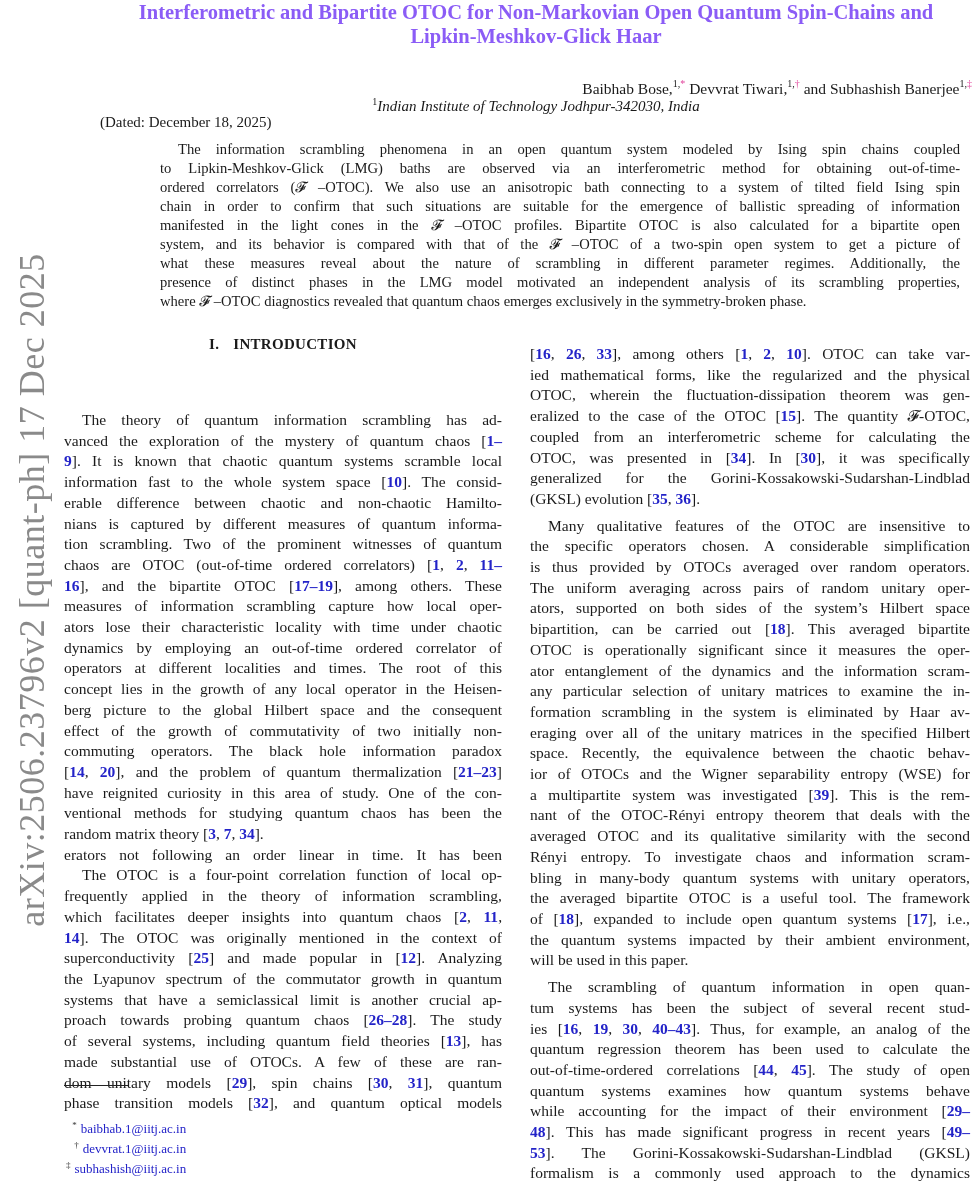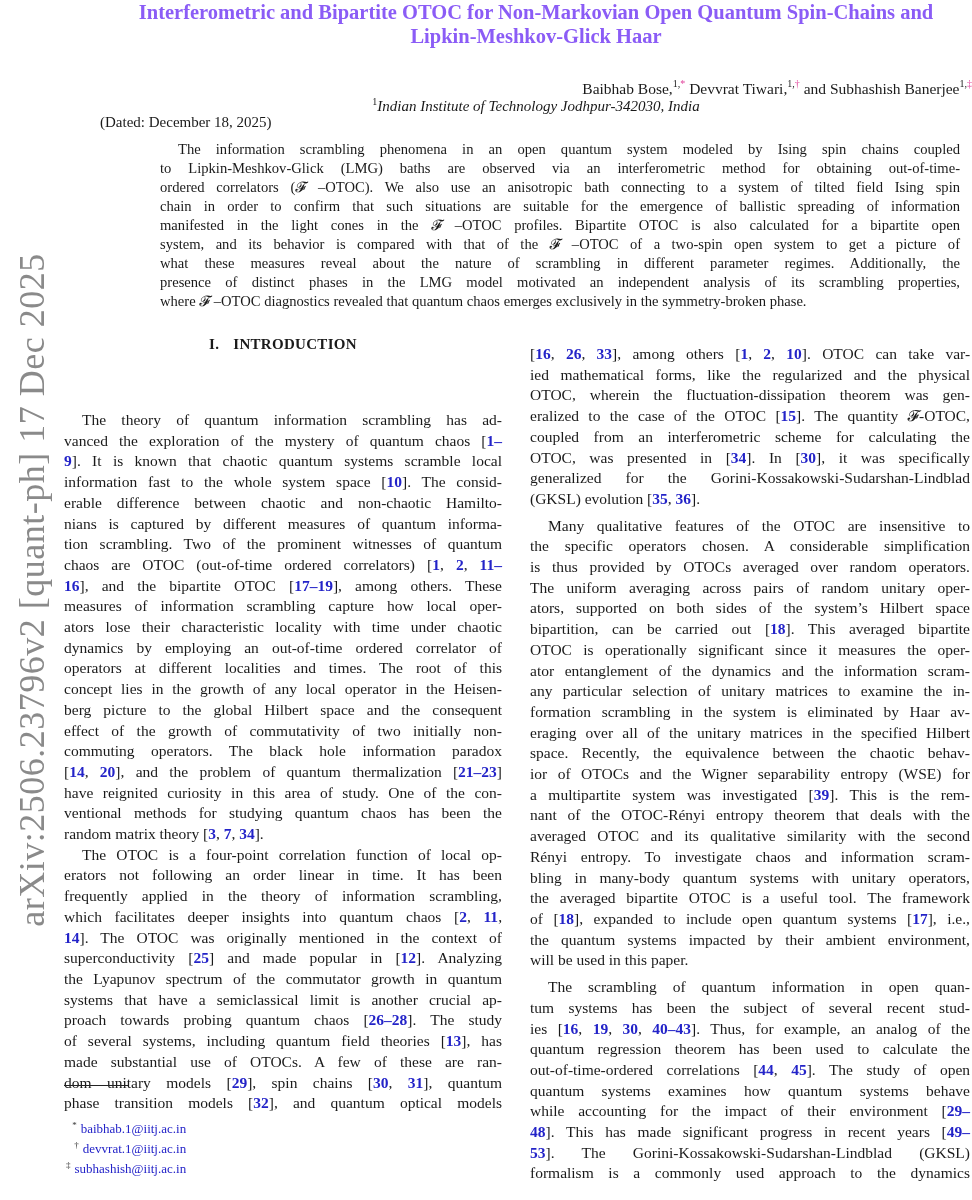--- a/index.html
+++ b/index.html
@@ -119,22 +119,22 @@
     <span class="line">dynamics by employing an out-of-time ordered correlator of</span>
     <span class="line">operators at different localities and times.  The root of this</span>
     <span class="line">concept lies in the growth of any local operator in the Heisen-</span>
     <span class="line">berg picture to the global Hilbert space and the consequent</span>
     <span class="line">effect of the growth of commutativity of two initially non-</span>
     <span class="line">commuting operators.  The black hole information paradox</span>
     <span class="line">[<a class="ref">14</a>, <a class="ref">20</a>], and the problem of quantum thermalization  [<a class="ref">21–23</a>]</span>
     <span class="line">have reignited curiosity in this area of study. One of the con-</span>
     <span class="line">ventional methods for studying quantum chaos has been the</span>
     <span class="line last">random matrix theory  [<a class="ref">3</a>, <a class="ref">7</a>, <a class="ref">34</a>].</span>
+    <span class="line">erators not following an order linear in time.  It has been</span>
     <span class="line indent">The OTOC is a four-point correlation function of local op-</span>
-    <span class="line">erators not following an order linear in time.  It has been</span>
     <span class="line">frequently applied in the theory of information scrambling,</span>
     <span class="line">which facilitates deeper insights into quantum chaos [<a class="ref">2</a>, <a class="ref">11</a>,</span>
     <span class="line"><a class="ref">14</a>].  The OTOC was originally mentioned in the context of</span>
     <span class="line">superconductivity  [<a class="ref">25</a>] and made popular in [<a class="ref">12</a>]. Analyzing</span>
     <span class="line">the Lyapunov spectrum of the commutator growth in quantum</span>
     <span class="line">systems that have a semiclassical limit is another crucial ap-</span>
     <span class="line">proach towards probing quantum chaos [<a class="ref">26–28</a>].  The study</span>
     <span class="line">of several systems, including quantum field theories [<a class="ref">13</a>], has</span>
     <span class="line">made substantial use of OTOCs.  A few of these are ran-</span>
     <span class="line">dom unitary models [<a class="ref">29</a>], spin chains  [<a class="ref">30</a>, <a class="ref">31</a>], quantum</span>

